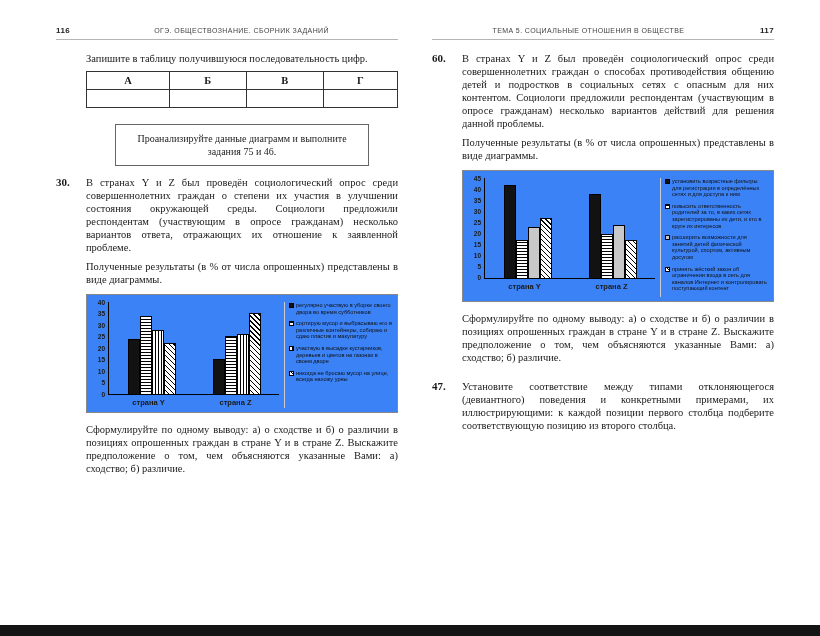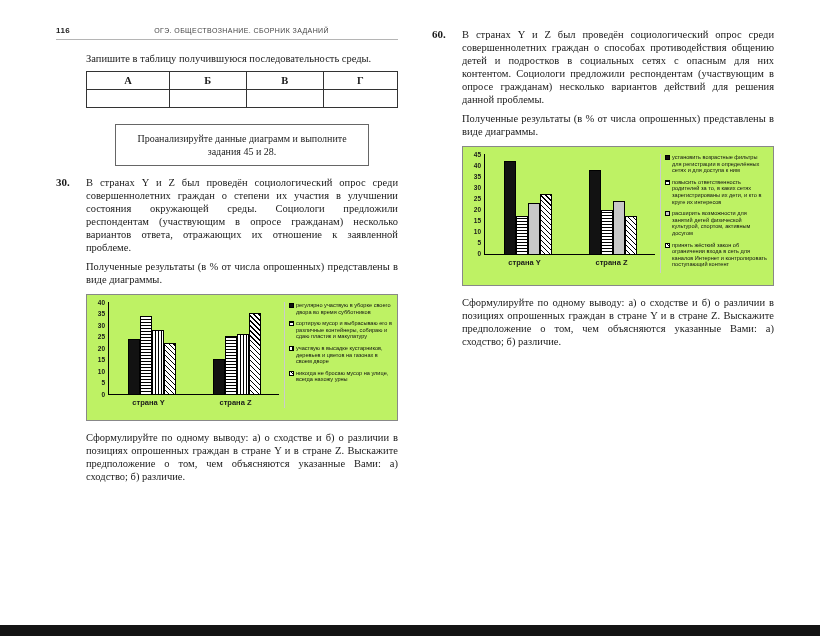--- a/index.html
+++ b/index.html
@@ -34,21 +34,21 @@
     font-size:10.5px;font-weight:bold;padding:1px 0;}
   table.answer tr.empty td{height:15px;font-weight:normal;}
 
   
   .instruction-box{
     width:228px;margin:16px auto 6px auto;border:1px solid #666;
     padding:7px 12px;text-align:center;font-size:10px;line-height:13px;color:#222;
   }
 
   
-  .chart{display:flex;border:1px solid #888;padding:7px 5px 12px 4px;margin:8px 0 10px 0;background:#bef264;gap:5px;}
+  .chart{display:flex;border:1px solid #888;padding:7px 5px 4px 4px;margin:8px 0 10px 0;background:#3b82f6;gap:5px;}
   .plot-col{display:flex;flex-direction:column;flex:1;min-width:0;}
   .plot-row{display:flex;}
   .y-axis{display:flex;flex-direction:column;justify-content:space-between;
     font-family:"Liberation Sans", sans-serif;font-size:6.5px;font-weight:bold;
     text-align:right;padding-right:3px;width:14px;flex:0 0 14px;}
   .ytick{height:0;display:flex;align-items:center;justify-content:flex-end;}
   .plot-area{flex:1;display:flex;align-items:flex-end;justify-content:space-around;
     border-left:1px solid #000;border-bottom:1px solid #000;}
   .bars{display:flex;align-items:flex-end;justify-content:center;}
   .bar{width:12px;box-sizing:border-box;border:1px solid #000;border-bottom:none;}
@@ -74,40 +74,40 @@
 
 <div class="spread">
 
   <div class="page">
     <div class="page-head">
       <span class="page-num">116</span>
       <span class="head-title">ОГЭ. ОБЩЕСТВОЗНАНИЕ. СБОРНИК ЗАДАНИЙ</span>
     </div>
 
     <div class="indented">
-      <p class="tx">Запишите в таблицу получившуюся последовательность среды.</p>
+      <p class="tx">Запишите в таблицу получившуюся последовательность цифр.</p>
 
       <table class="answer">
         <tbody>
             <tr>
           <td>А</td>
           <td>Б</td>
           <td>В</td>
           <td>Г</td>
         </tr>
         <tr class="empty">
           <td></td>
           <td></td>
           <td></td>
           <td></td>
         </tr>
       </tbody>
         </table>
 
-      <div class="instruction-box">Проанализируйте данные диаграмм и выполните задания 45 и 28.</div>
+      <div class="instruction-box">Проанализируйте данные диаграмм и выполните задания 75 и 46.</div>
     </div>
 
     <div class="task">
       <div class="task-num">30.</div>
       <div class="task-body">
         <p class="tx">В странах Y и Z был проведён социологический опрос среди совершеннолетних граждан о степени их участия в улучшении состояния окружающей среды. Социологи предложили респондентам (участвующим в опросе гражданам) несколько вариантов ответа, отражающих их отношение к заявленной проблеме.</p>
         <p class="tx">Полученные результаты (в % от числа опрошенных) представлены в виде диаграммы.</p>
 
         <div class="chart">
           <div class="plot-col">
@@ -162,20 +162,24 @@
               </div>
             </div>
         </div>
 
         <p class="tx">Сформулируйте по одному выводу: а) о сходстве и б) о различии в позициях опрошенных граждан в стране Y и в стране Z. Выскажите предположение о том, чем объясняются указанные Вами: а) сходство; б) различие.</p>
       </div>
     </div>
   </div>
 
   <div class="page">
+    <div class="page-head">
+      <span class="head-title">Тема 5. СОЦИАЛЬНЫЕ ОТНОШЕНИЯ В ОБЩЕСТВЕ</span>
+      <span class="page-num">117</span>
+    </div>
 
     <div class="task" style="margin-top:2px;">
       <div class="task-num">60.</div>
       <div class="task-body">
         <p class="tx">В странах Y и Z был проведён социологический опрос среди совершеннолетних граждан о способах противодействия общению детей и подростков в социальных сетях с опасным для них контентом. Социологи предложили респондентам (участвующим в опросе гражданам) несколько вариантов действий для решения данной проблемы.</p>
         <p class="tx">Полученные результаты (в % от числа опрошенных) представлены в виде диаграммы.</p>
 
         <div class="chart">
           <div class="plot-col">
             <div class="plot-row">
@@ -228,17 +232,23 @@
                 <span class="legend-marker pat-dhatch"></span>
                 <span>принять жёсткий закон об ограничении входа в сеть для каналов Интернет и контролировать поступающий контент</span>
               </div>
             </div>
         </div>
 
         <p class="tx">Сформулируйте по одному выводу: а) о сходстве и б) о различии в позициях опрошенных граждан в стране Y и в стране Z. Выскажите предположение о том, чем объясняются указанные Вами: а) сходство; б) различие.</p>
       </div>
     </div>
 
+    <div class="task">
+      <div class="task-num">47.</div>
+      <div class="task-body">
+        <p class="tx">Установите соответствие между типами отклоняющегося (девиантного) поведения и конкретными примерами, их иллюстрирующими: к каждой позиции первого столбца подберите соответствующую позицию из второго столбца.</p>
+      </div>
+    </div>
   </div>
 
 </div>
 
 <div class="bottom-bar"></div>
 
 </body></html>

